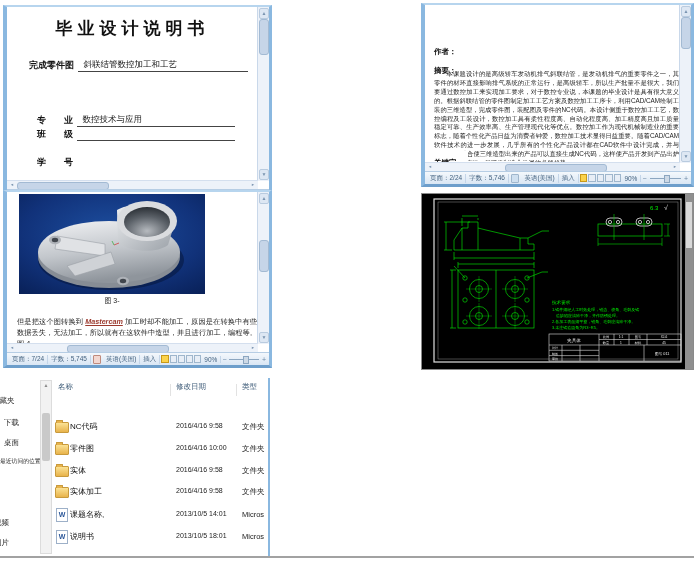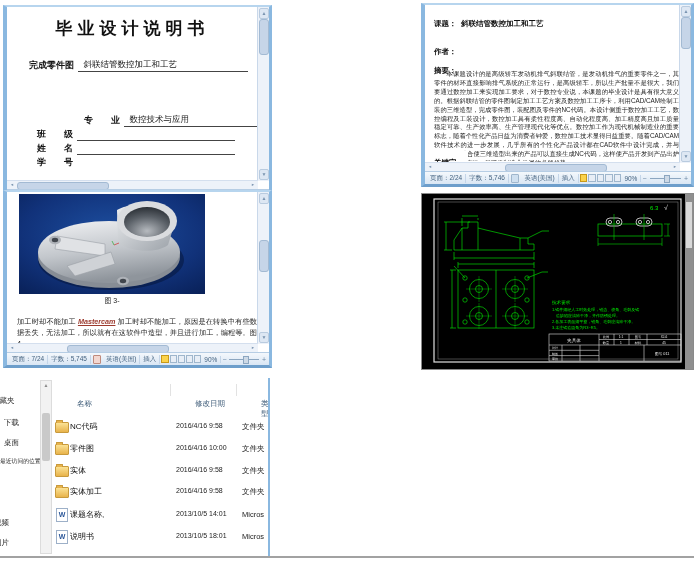--- a/index.html
+++ b/index.html
@@ -50,21 +50,21 @@
   
   .explorer{position:absolute;background:#fff;border-right:2px solid #8ab8e0;border-bottom:2px solid #8ab8e0;box-sizing:border-box;}
   .ex-side{position:absolute;left:0;top:0;bottom:0;width:40px;overflow:hidden;}
   .sb-item{position:absolute;height:12px;width:40px;overflow:hidden;}
   .sb-item span{position:absolute;white-space:nowrap;font-size:7.5px;color:#1e1e1e;}
   .ex-vscroll{position:absolute;left:40px;top:2px;bottom:2px;width:10px;background:#f2f2f2;border:1px solid #dcdcdc;}
   .ex-vthumb{position:absolute;left:1px;right:1px;top:32px;height:48px;background:#c9c9c9;border-radius:2px;}
   .ex-varrow{position:absolute;left:0;right:0;top:0;height:9px;font-size:5px;color:#8a8a8a;text-align:center;line-height:9px;}
   .ex-main{position:absolute;left:52px;top:0;right:0;bottom:0;overflow:hidden;}
   .ex-header{position:absolute;left:0;right:0;top:4px;height:14px;font-size:7.5px;color:#3c5a77;}
-  .ex-header .col{position:absolute;top:17px;margin-left:19px;}
+  .ex-header .col{position:absolute;top:0;}
   .col-sep{position:absolute;top:2px;width:1px;height:12px;background:#e2e2e2;}
   .ex-row{position:absolute;left:0;right:0;height:18px;}
   .ex-name{position:absolute;left:18px;top:3px;font-size:8px;color:#111;white-space:nowrap;}
   .ex-date{position:absolute;left:124px;top:4px;font-size:7px;color:#222;white-space:nowrap;}
   .ex-type{position:absolute;left:190px;top:4px;font-size:7.5px;color:#222;white-space:nowrap;overflow:hidden;width:28px;}
   .ico-folder{position:absolute;left:3px;top:4px;width:12px;height:9px;background:linear-gradient(#fbe294,#e8b34b);
               border:1px solid #c89a3c;border-radius:1px;}
   .ico-folder::before{content:"";position:absolute;left:0;top:-3px;width:5px;height:2px;background:#e8b34b;
               border:1px solid #c89a3c;border-bottom:none;border-radius:1px 1px 0 0;}
   .ico-word{position:absolute;left:4px;top:2px;width:10px;height:12px;background:#fff;border:1px solid #9db0c8;
@@ -77,30 +77,26 @@
 
 <div id="stage">
 
   <div class="win-word" style="left:3px;top:5px;width:269px;height:200px;">
     <div class="doc-area">
       <div class="cover-title" style="top:10px;font-size:17px;letter-spacing:5px;">毕业设计说明书</div>
       <div class="cover-row" style="left:22px;top:47px;">
         <span class="cover-label">完成零件图</span>
         <span class="u-line" style="width:162px;">斜联结管数控加工和工艺</span>
       </div>
-      <div class="cover-row" style="left:30px;top:102px;margin-left:47px;">
+      <div class="cover-row" style="left:30px;top:102px;">
         <span class="cover-label">专　　业</span>
         <span class="u-line" style="width:150px;">数控技术与应用</span>
       </div>
       <div class="cover-row" style="left:30px;top:116px;">
         <span class="cover-label">班　　级</span>
-        <span class="u-line" style="width:150px;"></span>
-      </div>
-      <div class="cover-row" style="left:30px;top:130px;">
-        <span class="cover-label">姓　　名</span>
         <span class="u-line" style="width:150px;"></span>
       </div>
       <div class="cover-row" style="left:30px;top:144px;">
         <span class="cover-label">学　　号</span>
         
       </div>
 
     </div>
     <div class="vscroll">
       <div class="vs-arrow" style="top:1px;">▲</div>
@@ -129,24 +125,20 @@
       <span class="zslider">
           <span class="track"></span>
           <span class="zthumb"></span>
         </span>
       <span class="zbtn">+</span>
     </div>
   </div>
 
   <div class="win-word" style="left:421px;top:3px;width:273px;height:184px;">
     <div class="doc-area">
-      <div class="abs" style="left:9px;top:7px;">
-        <span class="ab-label">课题：</span>
-        <span style="font-size:7.5px;font-weight:600;color:#111;">斜联结管数控加工和工艺</span>
-      </div>
       <div class="abs" style="left:9px;top:35px;">
         <span class="ab-label">作者：</span>
       </div>
       <div class="abs" style="left:9px;top:54px;">
         <span class="ab-label">摘要：</span>
       </div>
       <div class="ab-text abs" style="left:9px;top:65px;width:245px;height:99px;">本课题设计的是高级轿车发动机排气斜联结管，是发动机排气的重要零件之一，其零件的材环直接影响排气系统的正常运行，是高级轿车，所以生产批量不是很大，我们要通过数控加工来实现加工要求，对于数控专业说，本课题的毕业设计是具有很大意义的。根据斜联结管的零件图制定加工工艺方案及数控加工工序卡，利用CAD/CAM绘制工装的三维造型，完成零件图，装配图及零件的NC代码。本设计侧重于数控加工工艺，数控编程及工装设计，数控加工具有柔性程度高、自动化程度高、加工精度高且加工质量稳定可靠、生产效率高、生产管理现代化等优点。数控加工作为现代机械制造业的重要标志，随着个性化产品日益为消费者钟爱，数控加工技术显得日益重要。随着CAD/CAM软件技术的进一步发展，几乎所有的个性化产品设计都在CAD软件中设计完成，并与CAM软件结合使三维造型出来的产品可以直接生成NC代码，这样使产品开发到产品出炉的周期大大缩短，是现代制造业发展的必然趋势。</div>
       <div class="abs" style="left:9px;top:146px;background:#fff;padding-right:4px;">
         <span class="ab-label">关键字：</span>
       </div>
@@ -227,21 +219,21 @@
             <ellipse cx="104" cy="87" rx="3.2" ry="2.2" fill="#41464d"></ellipse>
           </g>
           <g>
             <line x1="95" y1="51" x2="100" y2="49" stroke="#d14040" stroke-width="0.8"></line>
             <line x1="95" y1="51" x2="93" y2="47" stroke="#3fae4a" stroke-width="0.8"></line>
           </g>
         </svg>
       </div>
       <div class="fig-cap abs" style="left:12px;top:104px;width:186px;">图 3-</div>
       <div class="model-para abs" style="left:10px;top:124px;width:240px;">
-        <span>加工时却不能加工 </span><span class="mcam">Mastercam</span><span> 加工时却不能加工，原因是在转换中有些数据丢失，无法加工，所以就有在这软件中造型，并且进行加工，编程等。图 4。</span>
+        <span>但是把这个图转换到 </span><span class="mcam">Mastercam</span><span> 加工时却不能加工，原因是在转换中有些数据丢失，无法加工，所以就有在这软件中造型，并且进行加工，编程等。图 4。</span>
       </div>
     </div>
     <div class="vscroll">
       <div class="vs-arrow" style="top:1px;">▲</div>
       <div class="vs-thumb" style="top:48px;height:30px;"></div>
       <div class="vs-arrow" style="bottom:1px;">▼</div>
     </div>
     <div class="hscroll">
       <div class="hs-arrow" style="left:1px;">◄</div>
       <div class="hs-thumb" style="left:60px;width:100px;"></div>

